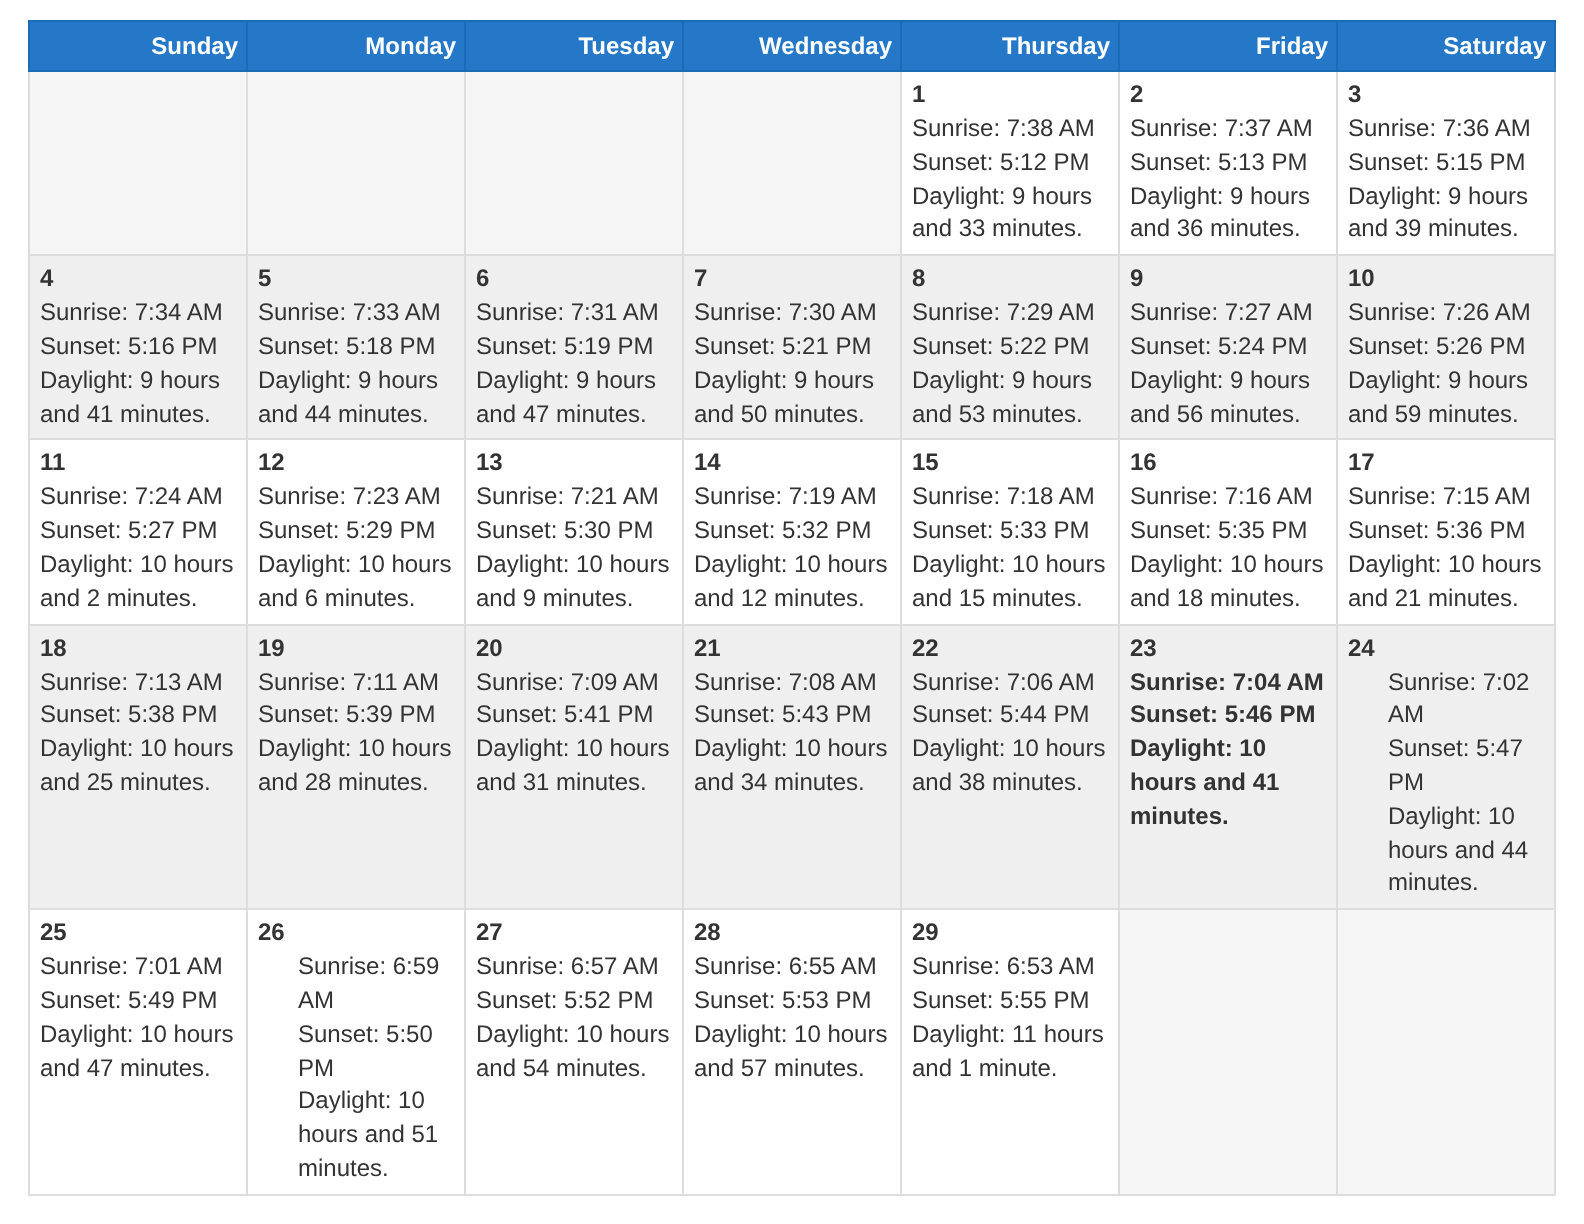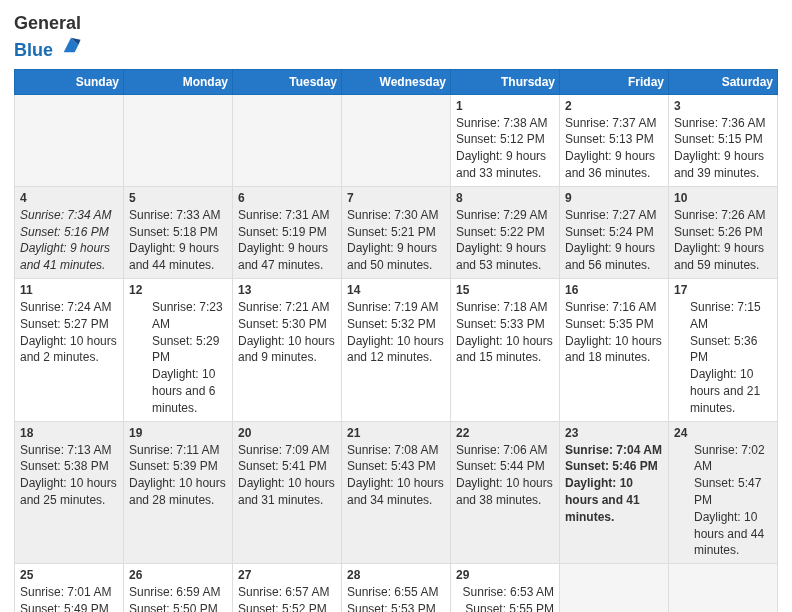--- a/index.html
+++ b/index.html
@@ -98,40 +98,20 @@
       background: #fff;
     }
     .calendar tbody tr:nth-child(even) td {
       background: #efefef;
     }
   </style>
 </head>
 <body>
 
 <div class="container">
-  <div class="header">
-    <div class="logo">
-      <div>
-        <div class="logo-text">
-          <span class="logo-general">General</span>
-        </div>
-        <div class="logo-text">
-          <span class="logo-blue">Blue</span>
-          <svg class="logo-icon" viewBox="0 0 30 30" xmlns="http://www.w3.org/2000/svg">
-            <polygon points="5,25 15,5 25,15 20,25" fill="#2577c8"></polygon>
-            <polygon points="15,5 25,15 28,8" fill="#1a4a8a"></polygon>
-          </svg>
-        </div>
-      </div>
-    </div>
-    <div class="title-area">
-      <div class="month-title"></div>
-      <div class="location"></div>
-    </div>
-  </div>
 
   <table class="calendar">
     <thead>
       <tr>
       <th>Sunday</th>
           <th>Monday</th>
           <th>Tuesday</th>
           <th>Wednesday</th>
           <th>Thursday</th>
           <th>Friday</th>
@@ -159,21 +139,21 @@
           <td>
             <span class="day-num">3</span>
             <div class="day-info" style="white-space: pre-line;">Sunrise: 7:36 AM
 Sunset: 5:15 PM
 Daylight: 9 hours and 39 minutes.</div>
           </td>
         </tr>
         <tr>
           <td>
             <span class="day-num">4</span>
-            <div class="day-info" style="white-space: pre-line; font-style: italic;">Sunrise: 7:34 AM
+            <div class="day-info" style="white-space: pre-line;">Sunrise: 7:34 AM
 Sunset: 5:16 PM
 Daylight: 9 hours and 41 minutes.</div>
           </td>
           <td>
             <span class="day-num">5</span>
             <div class="day-info" style="white-space: pre-line;">Sunrise: 7:33 AM
 Sunset: 5:18 PM
 Daylight: 9 hours and 44 minutes.</div>
           </td>
           <td>
@@ -209,21 +189,21 @@
         </tr>
         <tr>
           <td>
             <span class="day-num">11</span>
             <div class="day-info" style="white-space: pre-line;">Sunrise: 7:24 AM
 Sunset: 5:27 PM
 Daylight: 10 hours and 2 minutes.</div>
           </td>
           <td>
             <span class="day-num">12</span>
-            <div class="day-info" style="white-space: pre-line; margin-left: 23px;">Sunrise: 7:23 AM
+            <div class="day-info" style="white-space: pre-line;">Sunrise: 7:23 AM
 Sunset: 5:29 PM
 Daylight: 10 hours and 6 minutes.</div>
           </td>
           <td>
             <span class="day-num">13</span>
             <div class="day-info" style="white-space: pre-line;">Sunrise: 7:21 AM
 Sunset: 5:30 PM
 Daylight: 10 hours and 9 minutes.</div>
           </td>
           <td>
@@ -239,21 +219,21 @@
 Daylight: 10 hours and 15 minutes.</div>
           </td>
           <td>
             <span class="day-num">16</span>
             <div class="day-info" style="white-space: pre-line;">Sunrise: 7:16 AM
 Sunset: 5:35 PM
 Daylight: 10 hours and 18 minutes.</div>
           </td>
           <td>
             <span class="day-num">17</span>
-            <div class="day-info" style="white-space: pre-line; margin-left: 16px;">Sunrise: 7:15 AM
+            <div class="day-info" style="white-space: pre-line;">Sunrise: 7:15 AM
 Sunset: 5:36 PM
 Daylight: 10 hours and 21 minutes.</div>
           </td>
         </tr>
         <tr>
           <td>
             <span class="day-num">18</span>
             <div class="day-info" style="white-space: pre-line;">Sunrise: 7:13 AM
 Sunset: 5:38 PM
 Daylight: 10 hours and 25 minutes.</div>
@@ -297,39 +277,39 @@
         </tr>
         <tr>
           <td>
             <span class="day-num">25</span>
             <div class="day-info" style="white-space: pre-line;">Sunrise: 7:01 AM
 Sunset: 5:49 PM
 Daylight: 10 hours and 47 minutes.</div>
           </td>
           <td>
             <span class="day-num">26</span>
-            <div class="day-info" style="white-space: pre-line;">Sunrise: 6:59 AM
+            <div class="day-info" style="white-space: pre-line; margin-left: 20px;">Sunrise: 6:59 AM
 Sunset: 5:50 PM
 Daylight: 10 hours and 51 minutes.</div>
           </td>
           <td>
             <span class="day-num">27</span>
             <div class="day-info" style="white-space: pre-line;">Sunrise: 6:57 AM
 Sunset: 5:52 PM
 Daylight: 10 hours and 54 minutes.</div>
           </td>
           <td>
             <span class="day-num">28</span>
             <div class="day-info" style="white-space: pre-line;">Sunrise: 6:55 AM
 Sunset: 5:53 PM
 Daylight: 10 hours and 57 minutes.</div>
           </td>
           <td>
             <span class="day-num">29</span>
-            <div class="day-info" style="white-space: pre-line; text-align: right;">Sunrise: 6:53 AM
+            <div class="day-info" style="white-space: pre-line;">Sunrise: 6:53 AM
 Sunset: 5:55 PM
 Daylight: 11 hours and 1 minute.</div>
           </td>
           <td class="empty-cell"></td>
           <td class="empty-cell"></td>
         </tr>
       </tbody>
   </table>
 </div>
 

